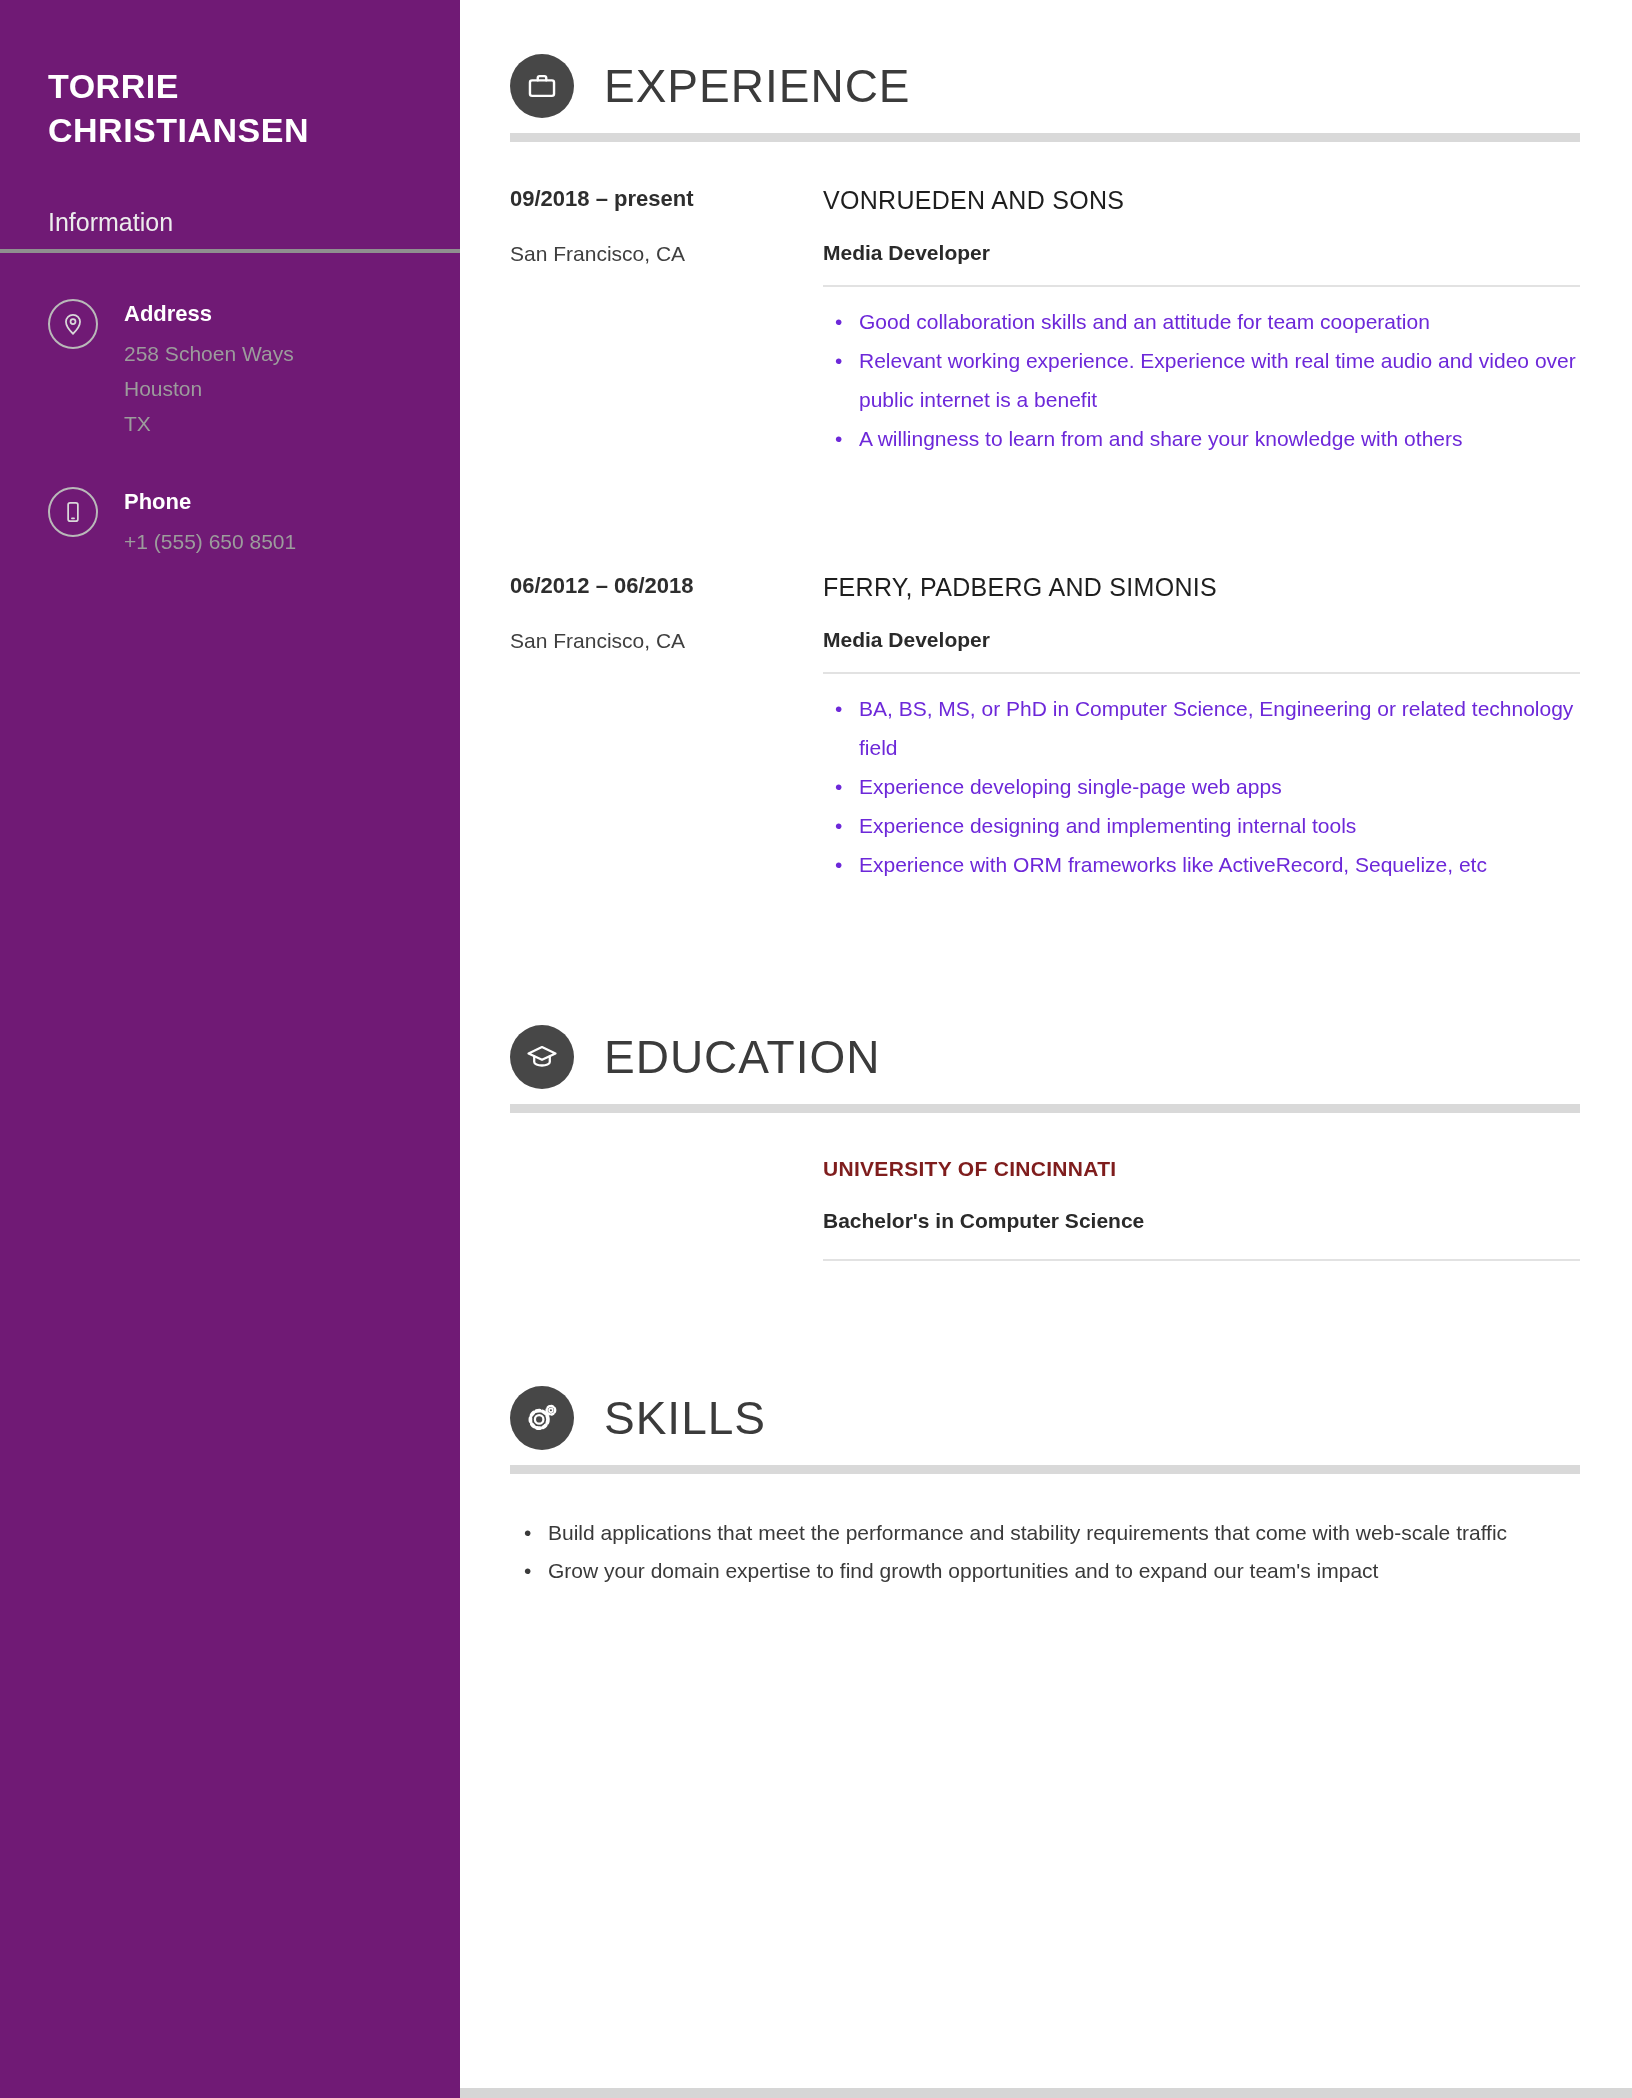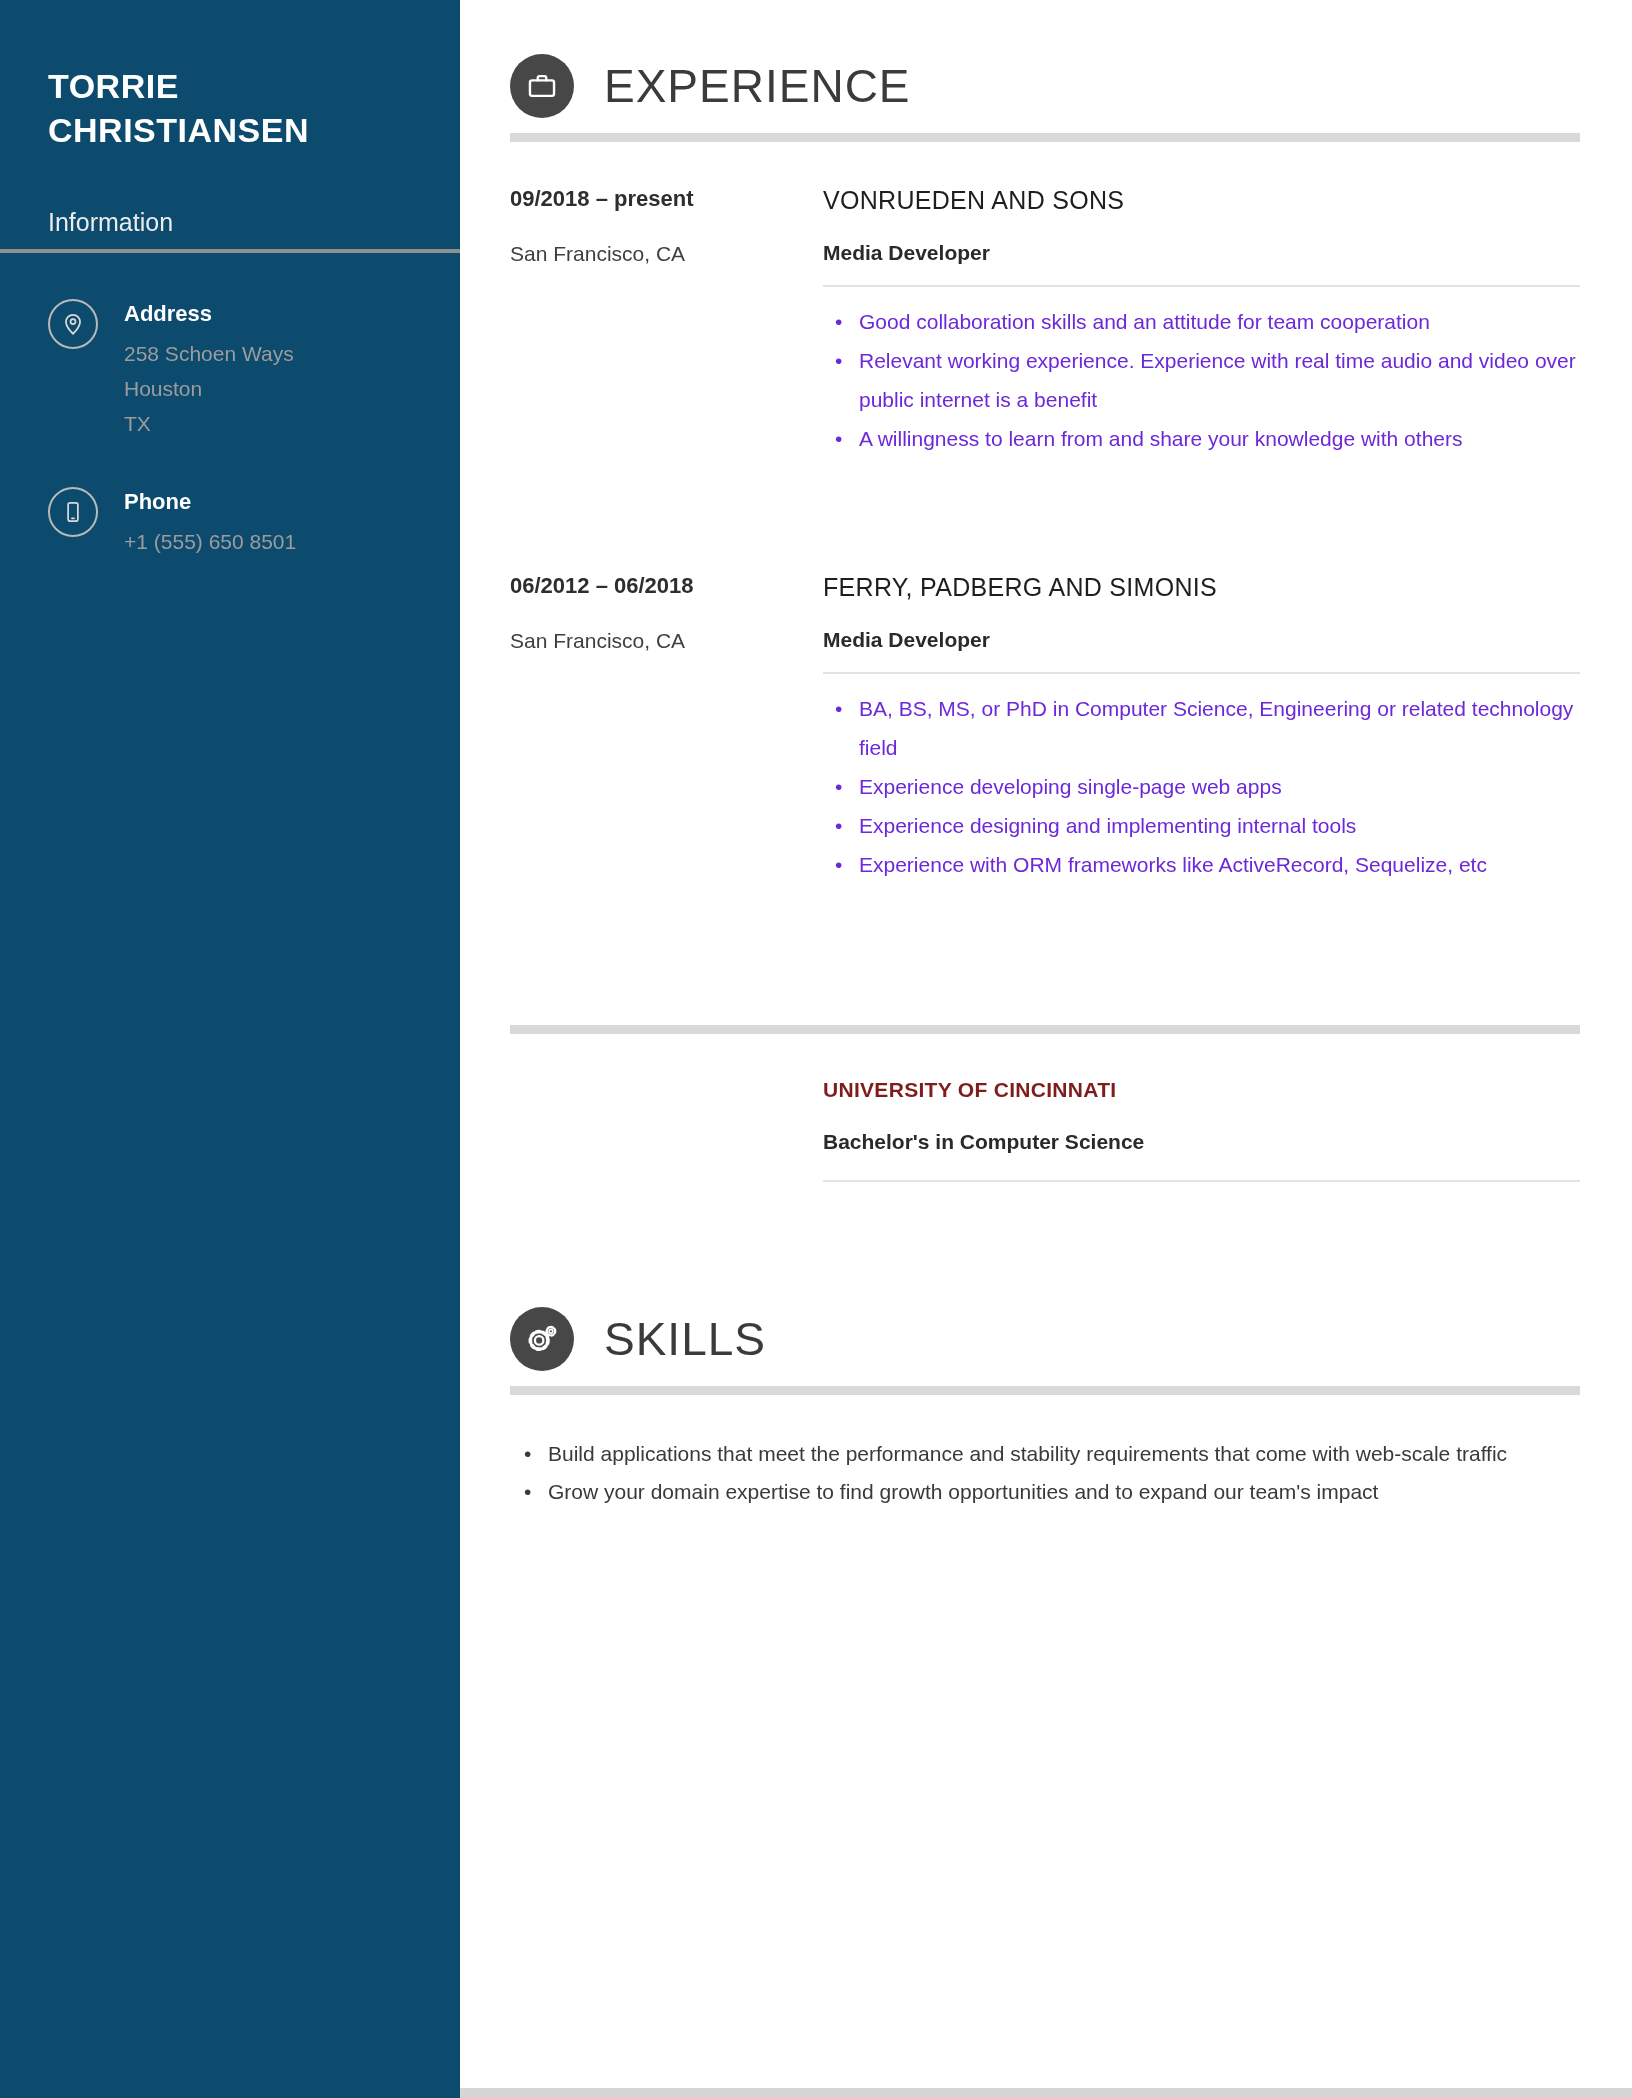--- a/index.html
+++ b/index.html
@@ -11,21 +11,21 @@
     width:1632px;
     height:2098px;
     background:#ffffff;
     overflow:hidden;
   }
 
   
   .sidebar {
     position:absolute; left:0; top:0; bottom:0;
     width:460px;
-    background:#0c4a6e;
+    background:#701a75;
     padding:64px 40px 0 48px;
   }
   .name {
     color:#ffffff;
     font-size:34px;
     font-weight:700;
     line-height:1.3;
     letter-spacing:0.5px;
     text-transform:uppercase;
   }
@@ -206,20 +206,29 @@
             <li>BA, BS, MS, or PhD in Computer Science, Engineering or related technology field</li>
             <li>Experience developing single-page web apps</li>
             <li>Experience designing and implementing internal tools</li>
             <li>Experience with ORM frameworks like ActiveRecord, Sequelize, etc</li>
           </ul>
         </div>
       </div>
     </section>
 
     <section class="section section-education">
+      <div class="section-header">
+        <span class="section-icon">
+          <svg viewBox="0 0 24 24" fill="none" stroke="currentColor" stroke-width="1.6" stroke-linecap="round" stroke-linejoin="round">
+            <path d="M2.5 9.5 12 5l9.5 4.5L12 14 2.5 9.5Z"></path>
+            <path d="M6.5 11.6v4c0 1.3 2.5 2.4 5.5 2.4s5.5-1.1 5.5-2.4v-4"></path>
+          </svg>
+        </span>
+        <h2 class="section-title">EDUCATION</h2>
+      </div>
       <div class="section-bar"></div>
 
       <div class="entry">
         <div class="entry-left"></div>
         <div class="entry-right">
           <div class="edu-school">UNIVERSITY OF CINCINNATI</div>
           <div class="edu-degree">Bachelor's in Computer Science</div>
           <div class="edu-divider"></div>
         </div>
       </div>

